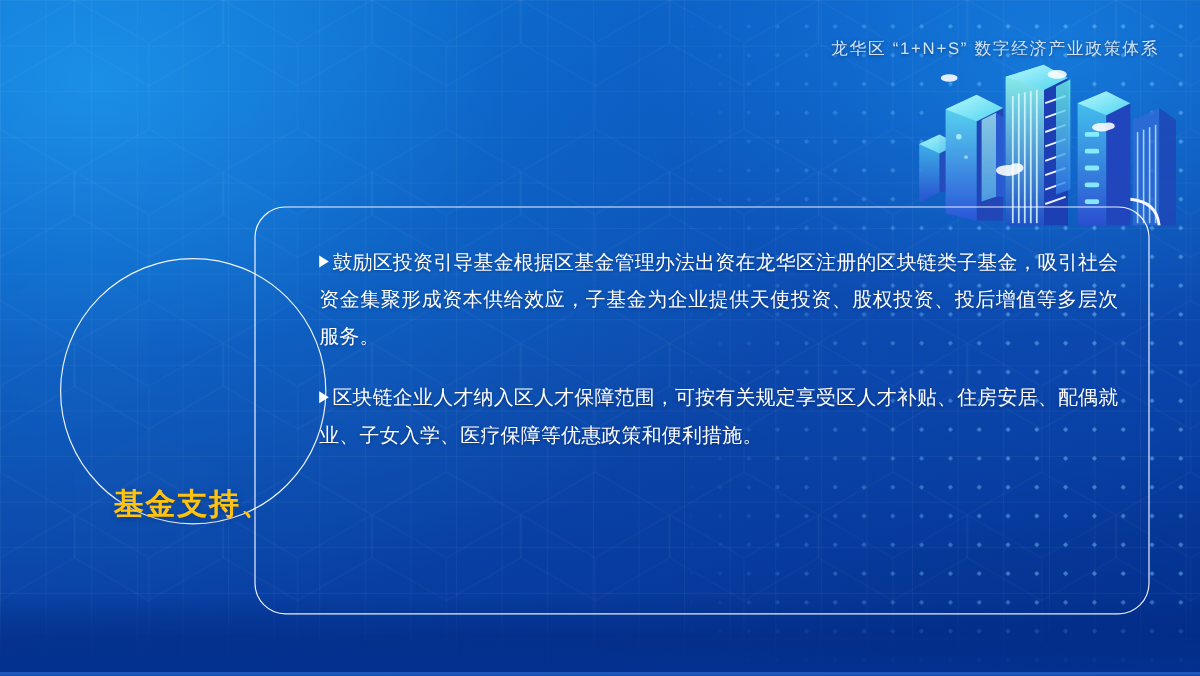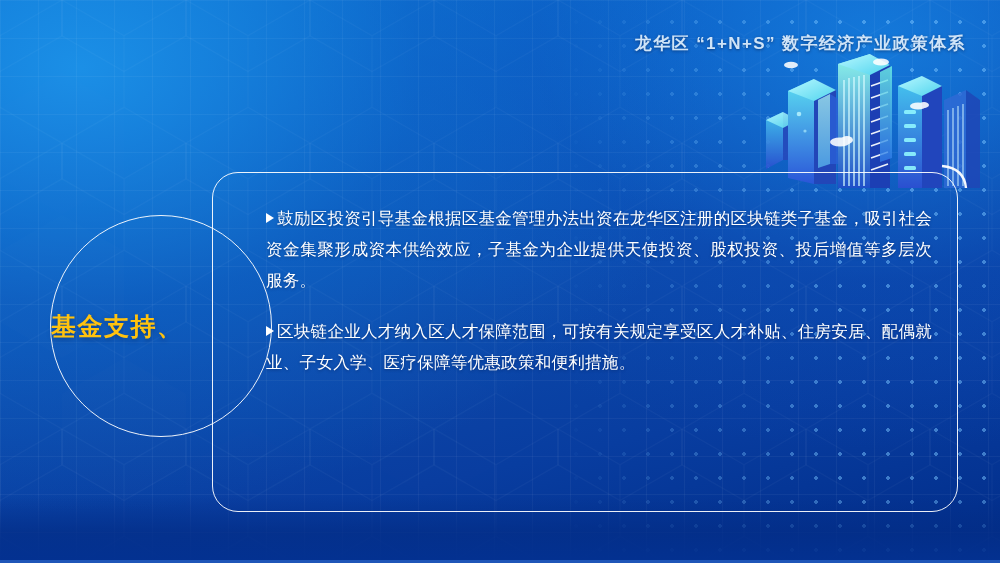--- a/index.html
+++ b/index.html
@@ -57,24 +57,24 @@
   .bottom-line {
     position:absolute; left:0; right:0; bottom:0; height:3px;
     background:#2a63c6; opacity:.75;
     pointer-events:none;
   }
 
   
   .header-label {
     position:absolute;
     right:34px; top:32px;
-    font-size:17px;
+    font-size:14px;
     letter-spacing:1.4px;
     color:#cfe4f8;
-    font-weight:700;
+    font-weight:400;
     text-shadow:0 1px 3px rgba(0,20,60,.5);
     white-space:nowrap;
     z-index:9;
   }
 
   
   .city { position:absolute; left:752px; top:38px; width:236px; height:150px; z-index:4; }
 
   
   .title {
@@ -103,22 +103,22 @@
   }
 
   
   .circle {
     position:absolute;
     left:50px; top:215px;
     width:222px; height:222px;
     border:1.6px solid rgba(255,255,255,0.92);
     border-radius:50%;
     z-index:6;
-    display:flex; flex-direction:column;
-    align-items:flex-start; justify-content:center;
+    display:flex; flex-direction:row;
+    align-items:flex-end; justify-content:center;
     gap:14px;
   }
   .circle-line {
     font-size:25px;
     font-weight:bold;
     color:#ffc20e;
     letter-spacing:1.5px;
     text-shadow:0 2px 5px rgba(0,25,70,.4);
     white-space:nowrap;
   }

